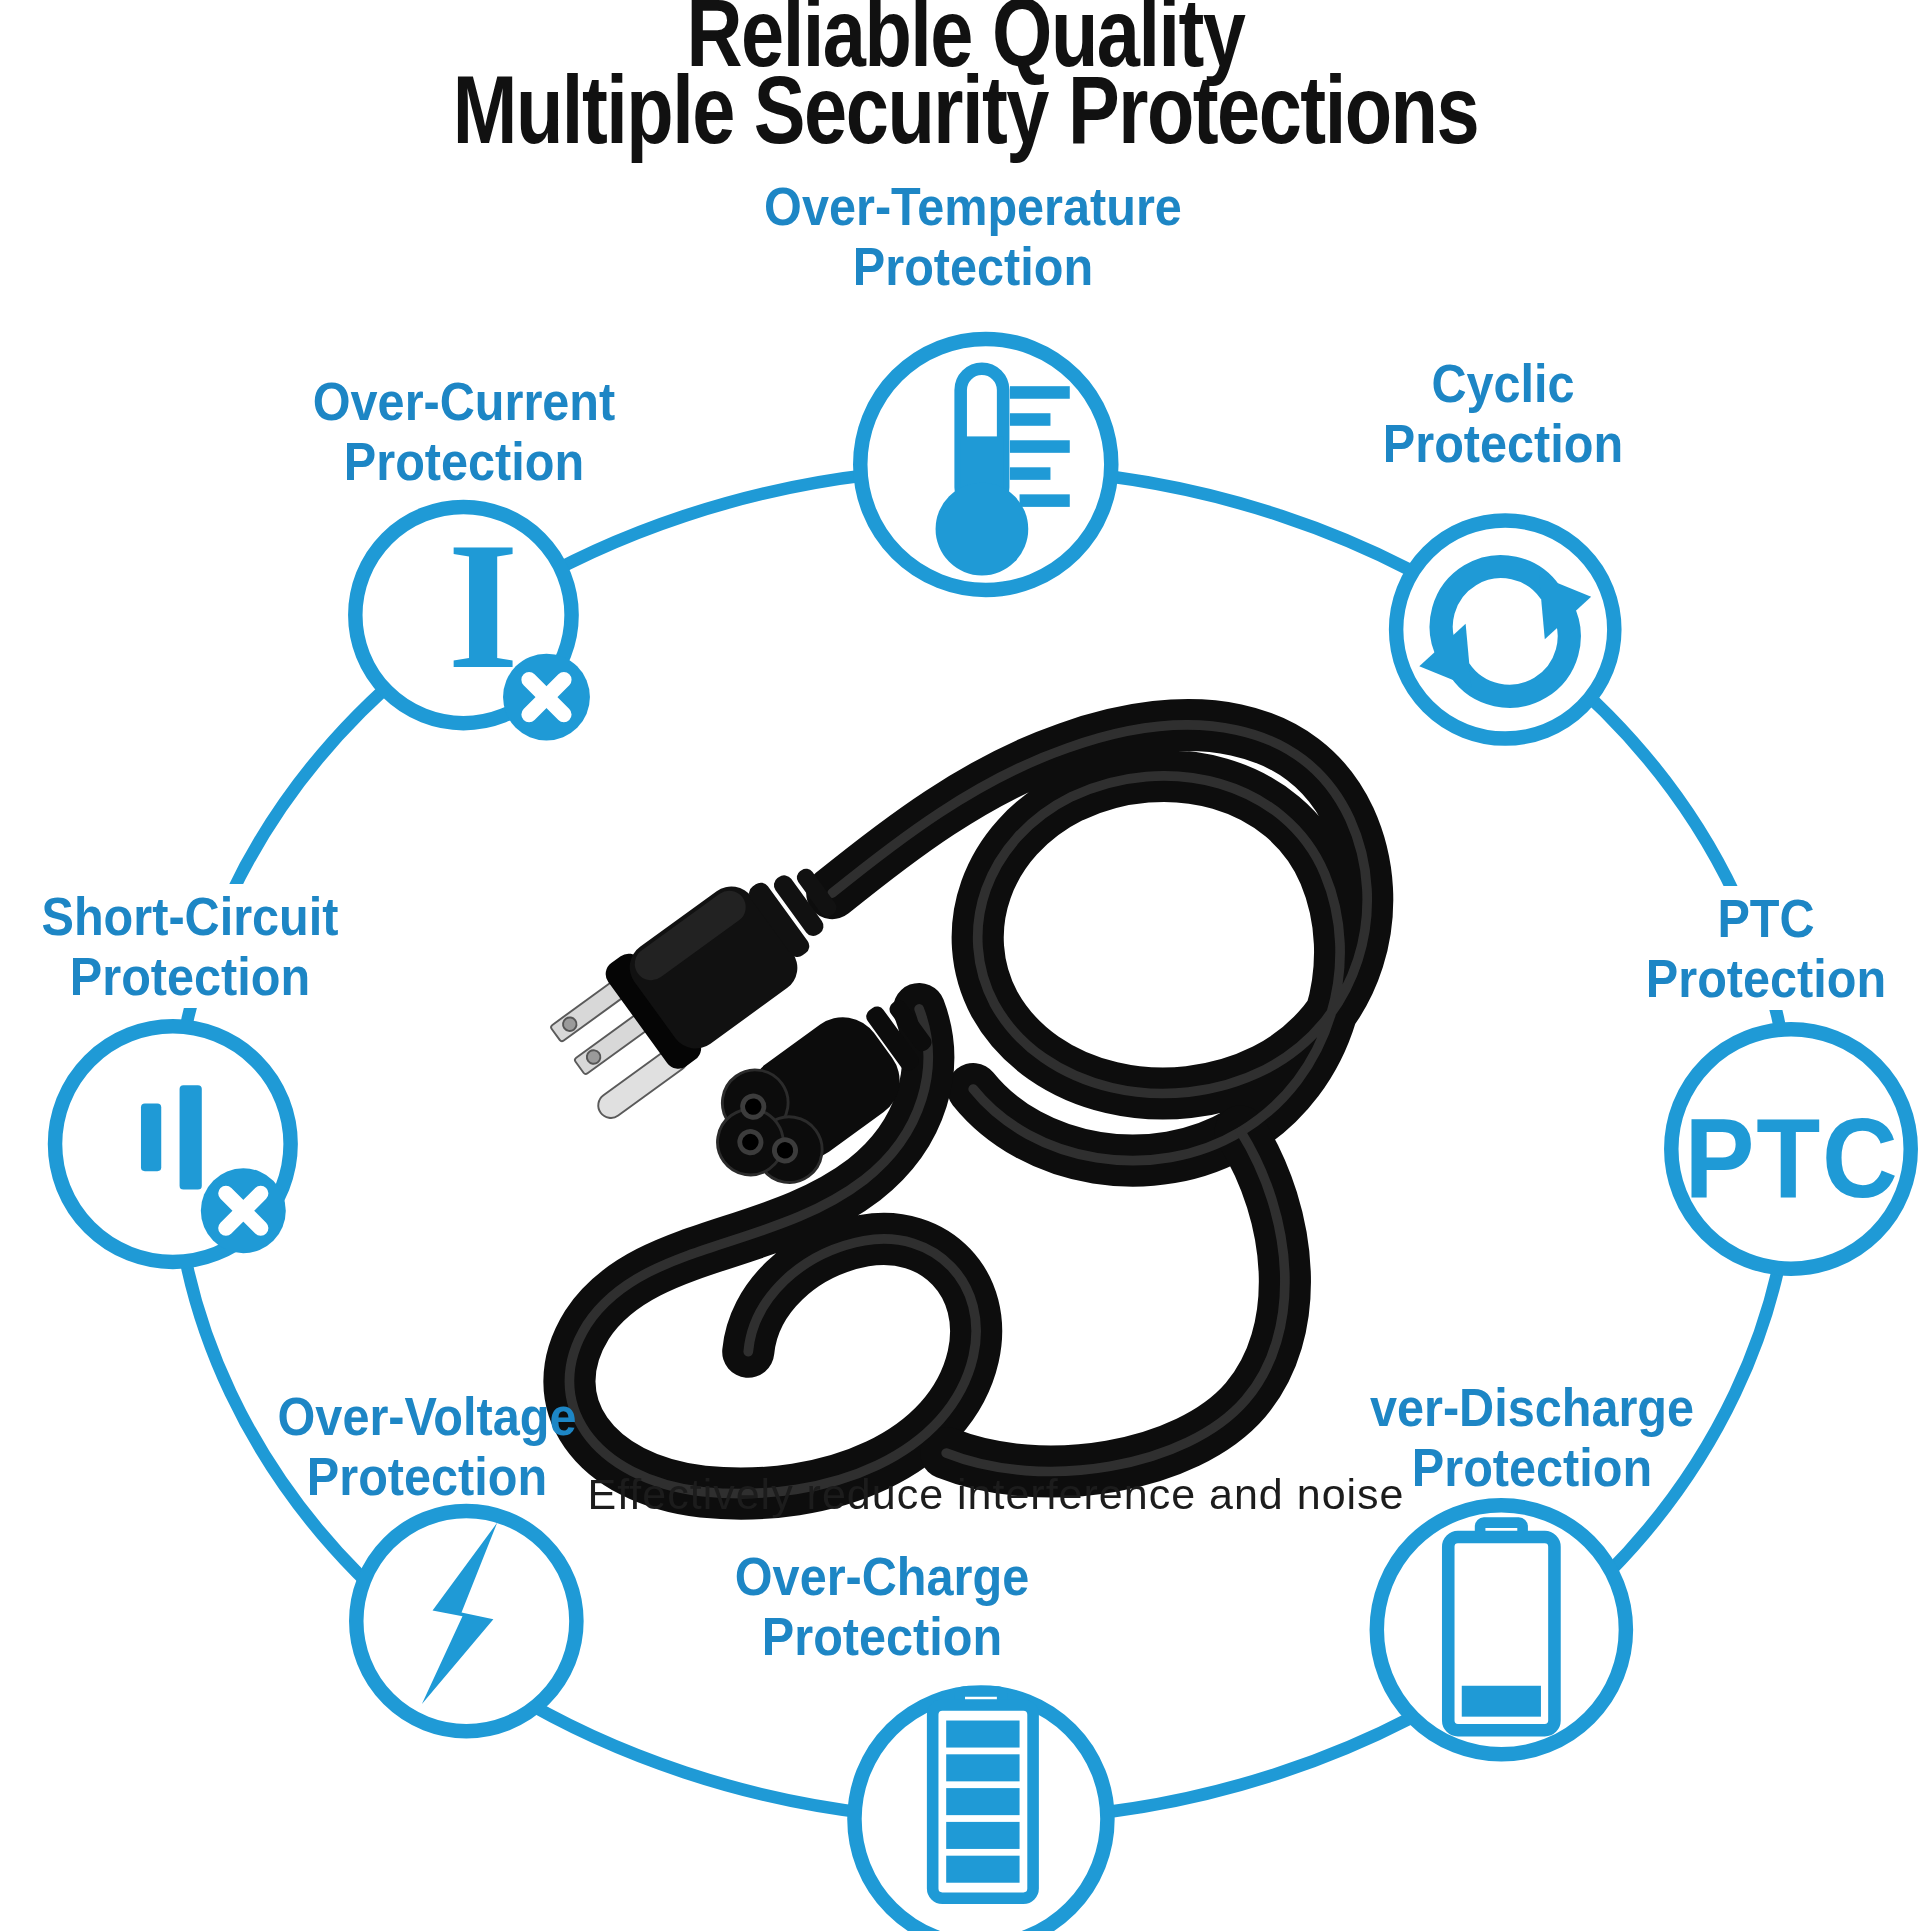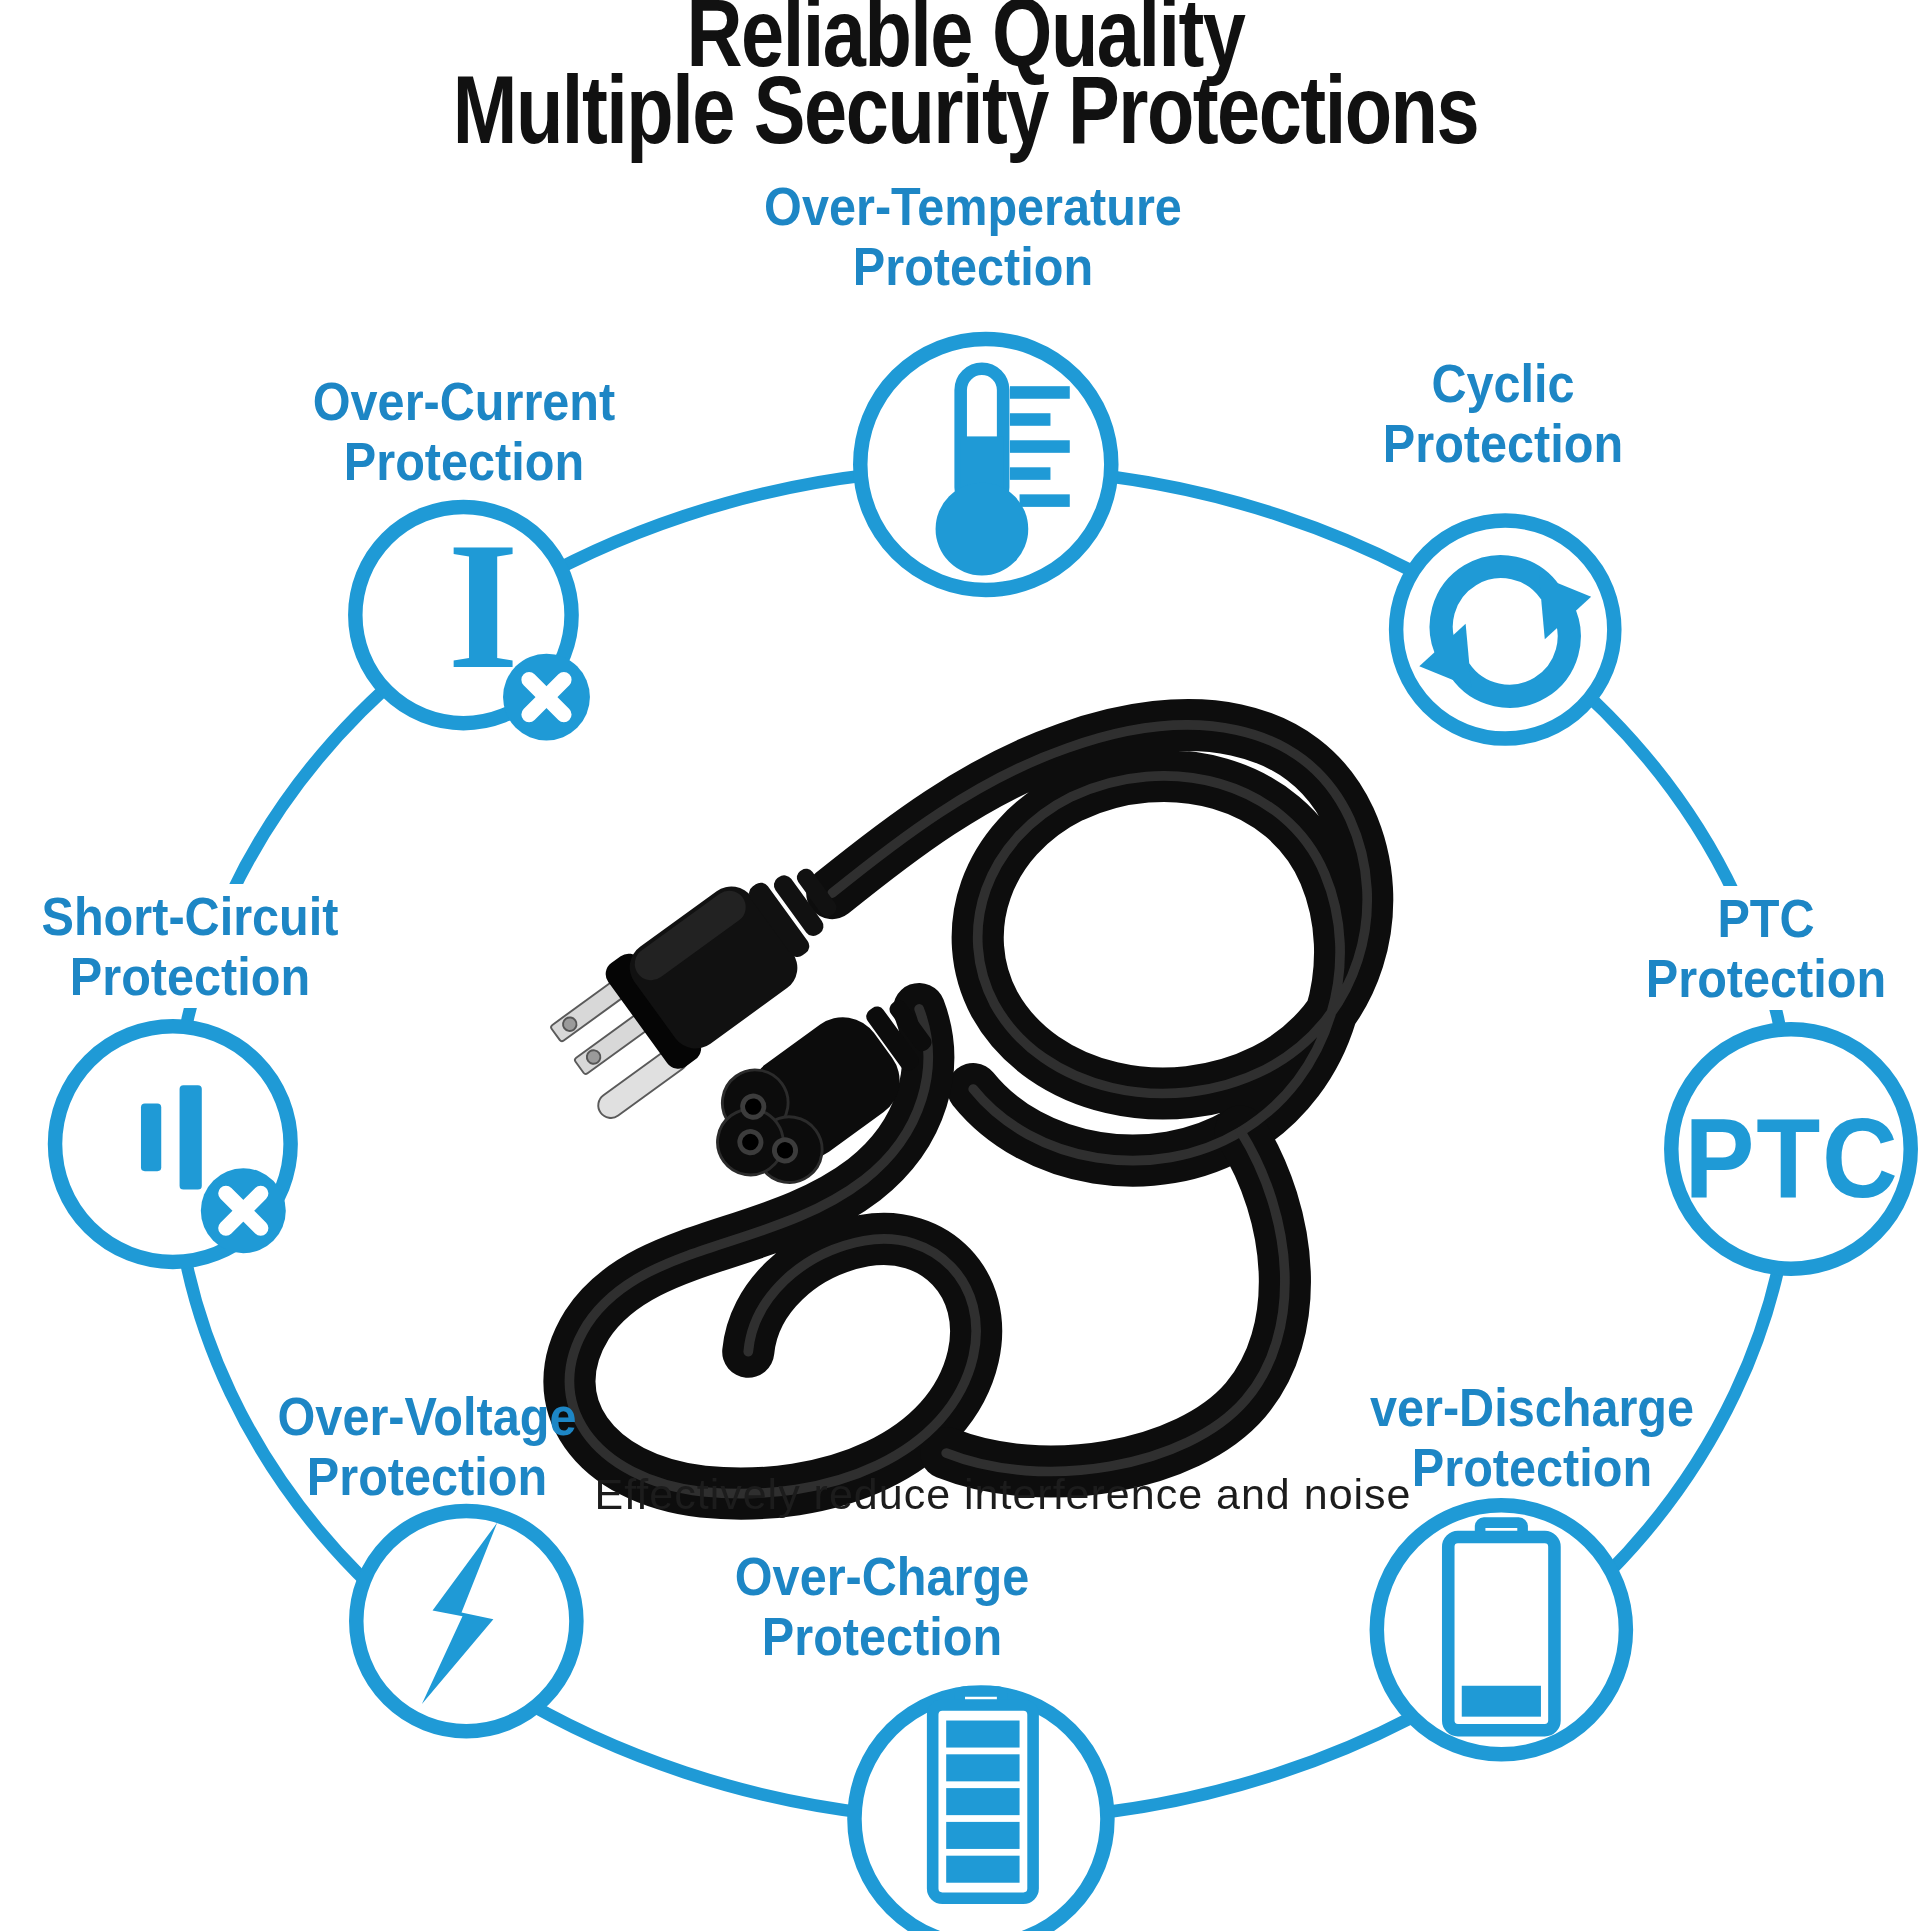--- a/index.html
+++ b/index.html
@@ -11,21 +11,21 @@
          transform:scaleX(0.8);transform-origin:50% 0;}
   .label{position:absolute;text-align:center;color:#1d86c5;font-weight:700;
          font-size:54px;line-height:60px;white-space:nowrap;
          transform:translateX(-50%) scaleX(0.9);transform-origin:50% 0;}
   .label.bg{background:#fff;padding:1.9px 13.5px;}
   .icon-text{position:absolute;color:#1f9ad6;font-weight:700;white-space:nowrap;
          transform:translate(-50%,-50%) scaleX(0.92);}
   .ptc-text{font-size:114px;letter-spacing:1.9px;}
   .i-text{font-family:"Liberation Serif",serif;font-size:183px;transform:translate(-50%,-54%);}
   .caption{position:absolute;left:996px;top:1470px;transform:translateX(-50%);
-         color:#1c1c1c;font-size:43px;white-space:nowrap;letter-spacing:1px;margin-left:7px;}
+         color:#1c1c1c;font-size:43px;white-space:nowrap;letter-spacing:1px;}
 </style>
 </head>
 <body>
 
 <div class="stage">
 
   <svg width="1931" height="1931" viewBox="0 0 2000 2000">
 
     <g>
       <g stroke="#0d0d0d" stroke-width="54" fill="none" stroke-linecap="round">

